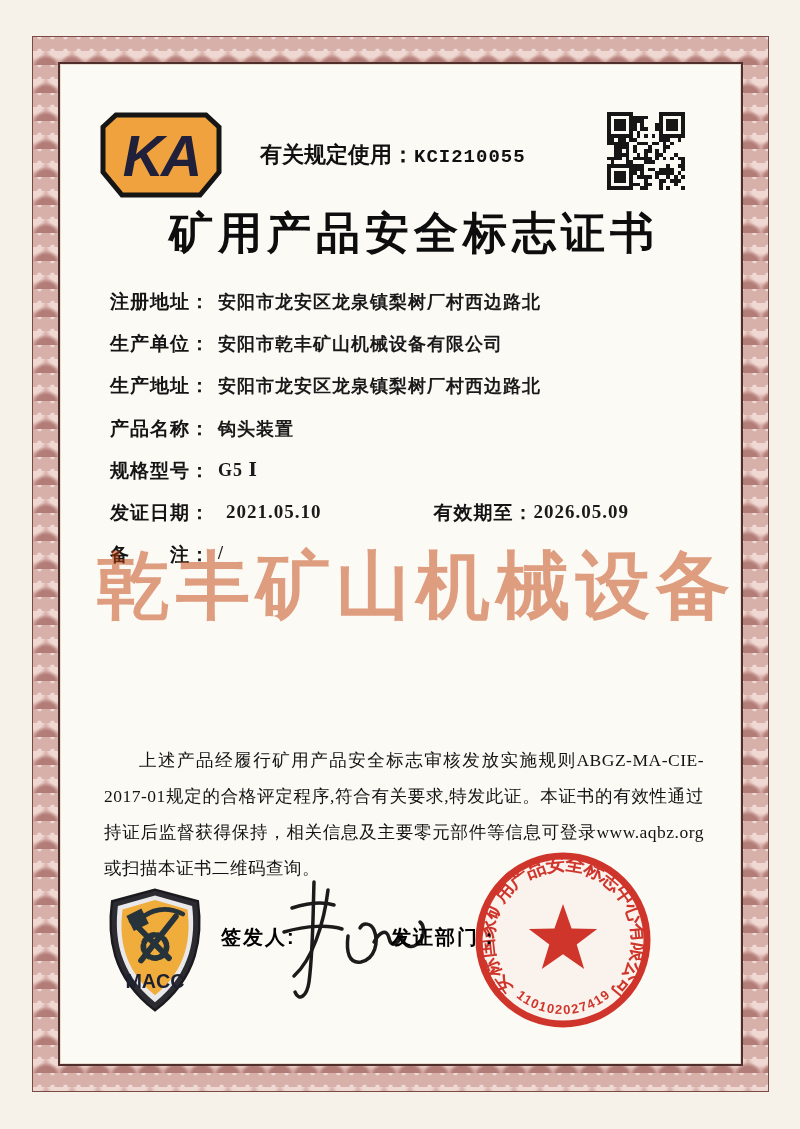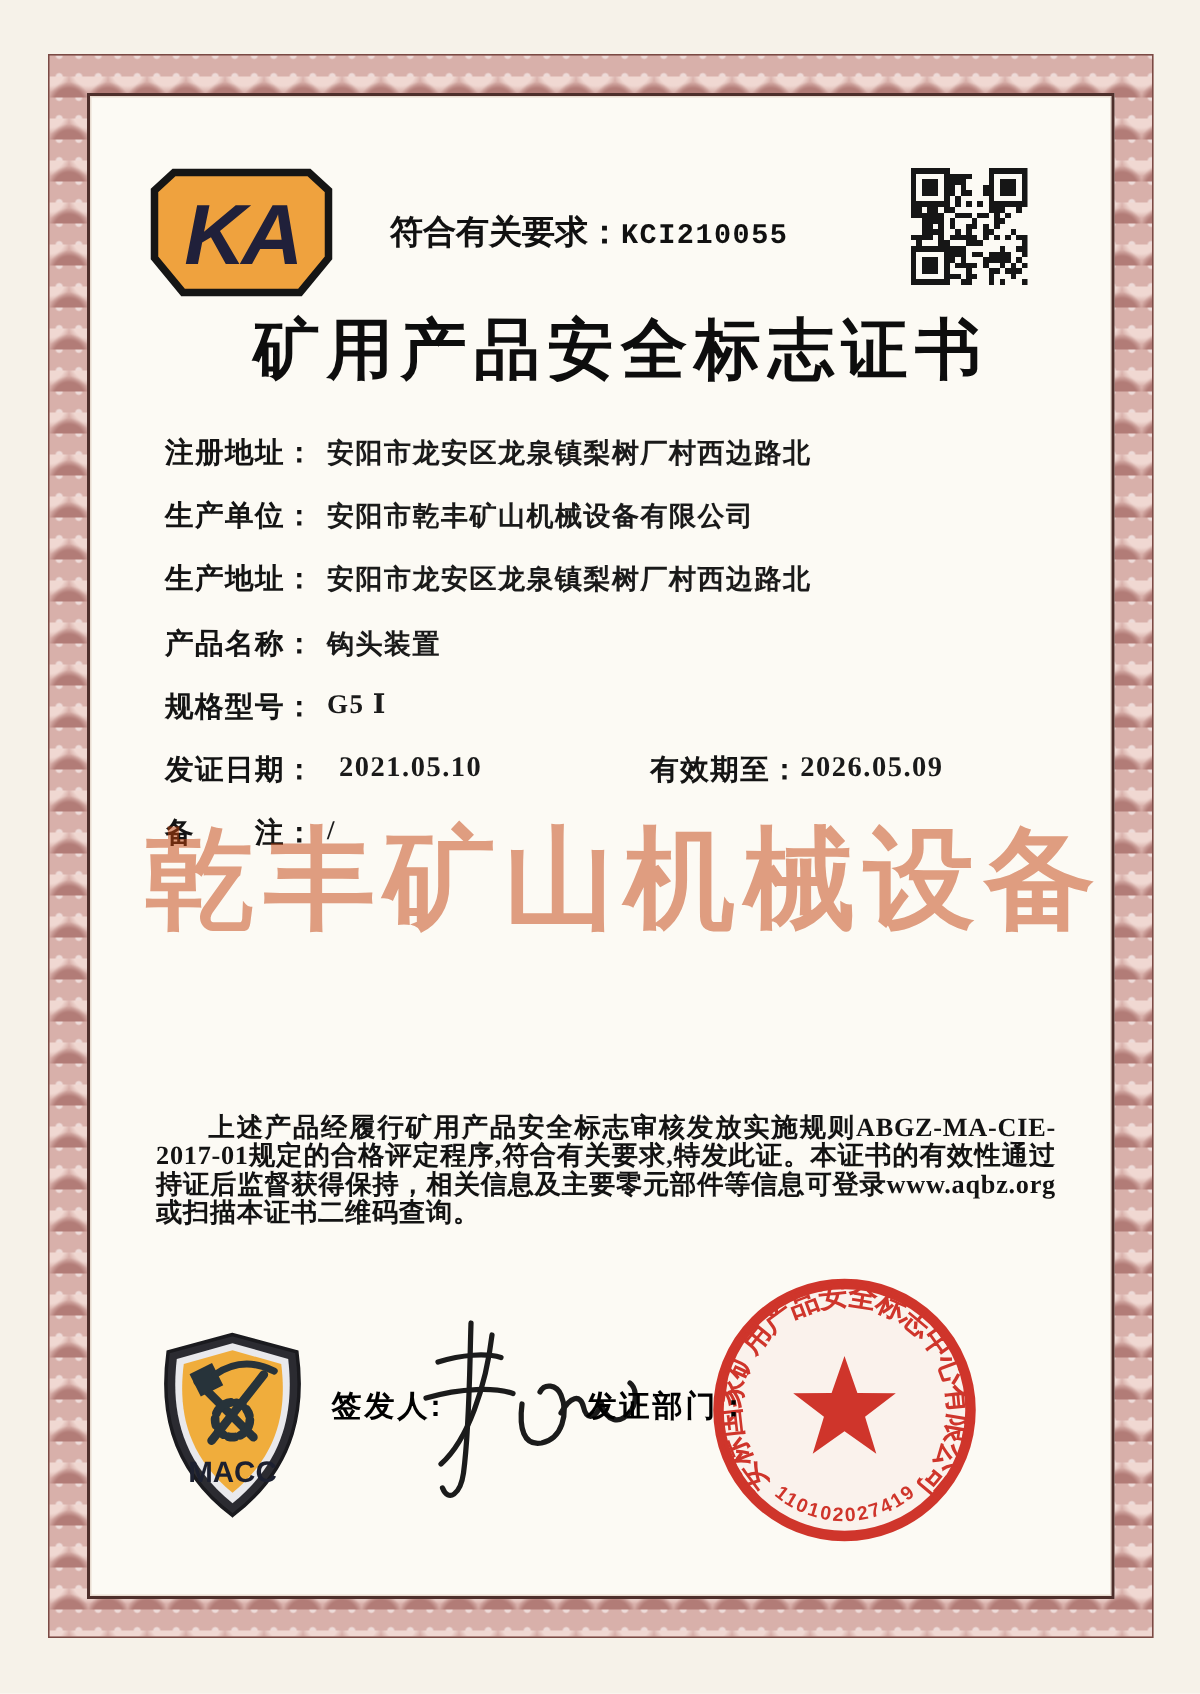--- a/index.html
+++ b/index.html
@@ -75,22 +75,22 @@
   .watermark{
     position:absolute;left:96px;top:500px;width:620px;
     font-size:74px;font-weight:bold;color:#c2410c;opacity:.5;
     letter-spacing:6px;white-space:nowrap;z-index:1;margin-top:37px;
   }
 
   
   .statement{
     position:absolute;left:104px;top:742px;width:600px;
     font-family:"Liberation Serif","DejaVu Serif",serif;
-    font-size:17.5px;font-weight:700;color:#131313;
-    line-height:19px;text-indent:2em;text-align:justify;
+    font-size:17.5px;font-weight:400;color:#131313;
+    line-height:36px;text-indent:2em;text-align:justify;
     letter-spacing:.5px;
   }
 
   
   .macc{position:absolute;left:97px;top:886px;width:116px;height:128px;}
   .signer-label,.issuer-label{
     position:absolute;font-size:20px;font-weight:bold;color:#000000;letter-spacing:2px;
   }
   .signer-label{left:221px;top:924px;}
   .issuer-label{left:391px;top:924px;}
@@ -106,21 +106,21 @@
     <div class="frame-inner"></div>
   </div>
 
   <div class="content">
 
     <svg class="ka-badge" viewBox="0 0 122 86">
       <polygon points="16,3 106,3 119,15 119,60 100,83 22,83 3,60 3,15" fill="#efa23e" stroke="#151515" stroke-width="5"></polygon>
       <text x="61" y="64" text-anchor="middle" font-family="Liberation Sans, DejaVu Sans, sans-serif" font-size="57" font-weight="bold" font-style="italic" fill="#20203a" letter-spacing="-3">KA</text>
     </svg>
 
-    <div class="mark-no"><span>符合有关要求：</span><span class="num">KCI210055</span></div>
+    <div class="mark-no"><span>有关规定使用：</span><span class="num">KCI210055</span></div>
 
     <svg class="qr" id="qr-svg" viewBox="0 0 21 21" shape-rendering="crispEdges">
         <rect x="0" y="0" width="1" height="1" fill="#161616"></rect>
         <rect x="1" y="0" width="1" height="1" fill="#161616"></rect>
         <rect x="2" y="0" width="1" height="1" fill="#161616"></rect>
         <rect x="3" y="0" width="1" height="1" fill="#161616"></rect>
         <rect x="4" y="0" width="1" height="1" fill="#161616"></rect>
         <rect x="5" y="0" width="1" height="1" fill="#161616"></rect>
         <rect x="6" y="0" width="1" height="1" fill="#161616"></rect>
         <rect x="14" y="0" width="1" height="1" fill="#161616"></rect>

